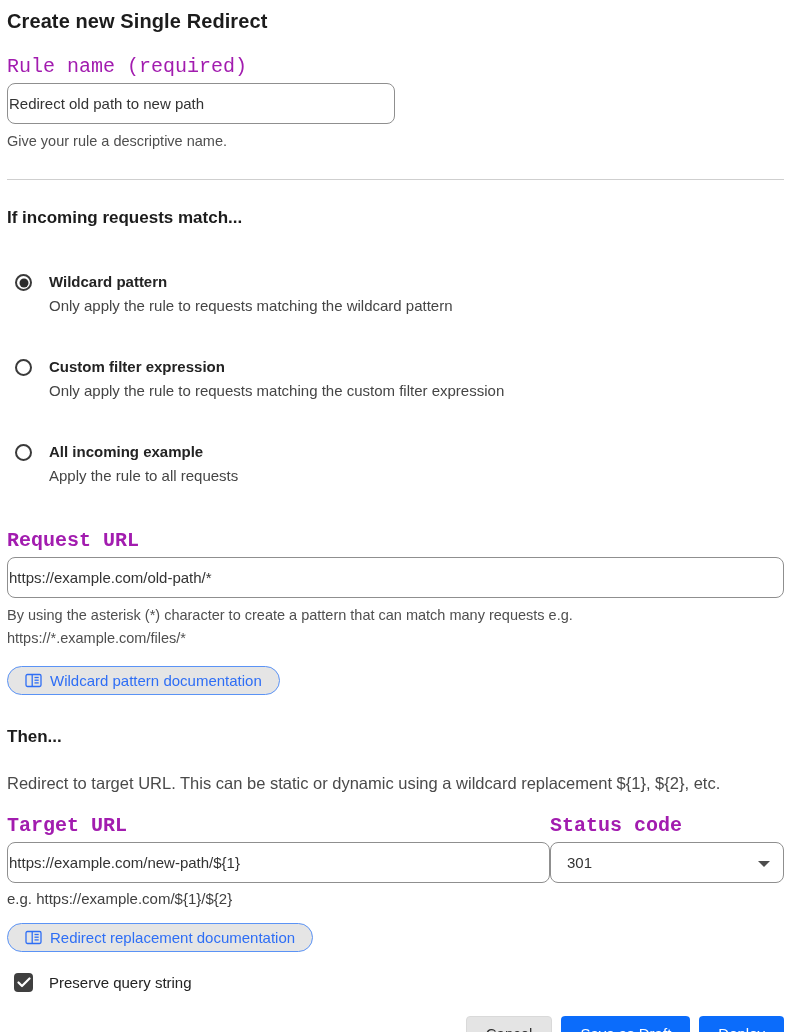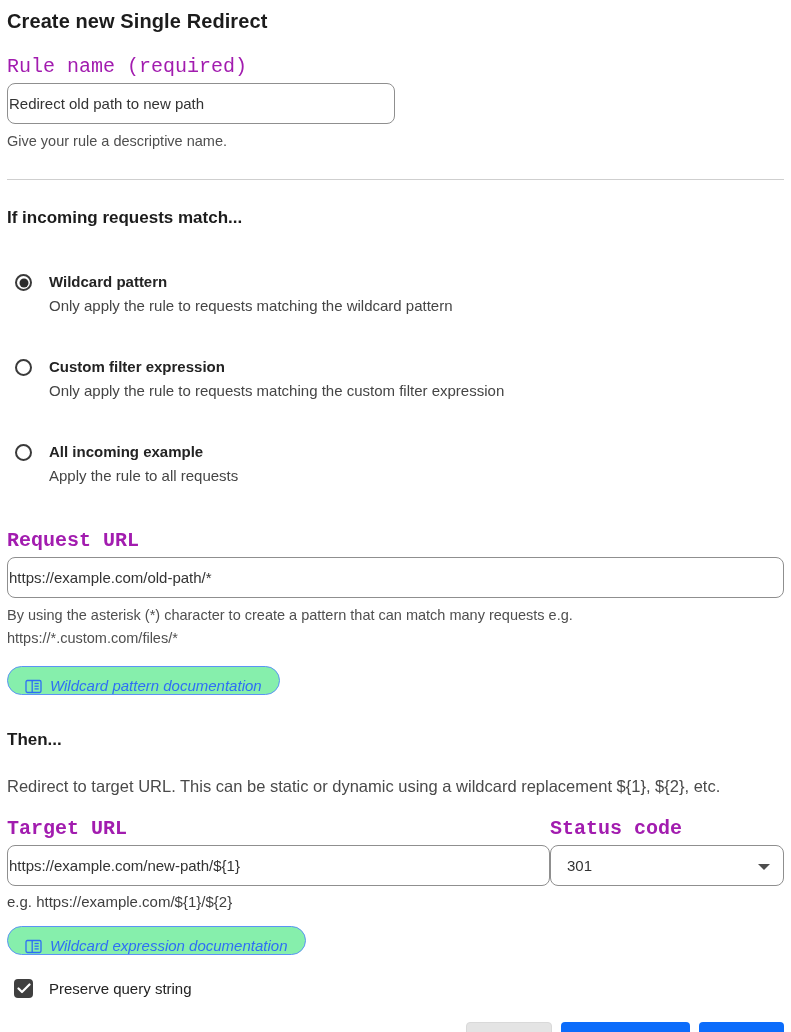--- a/index.html
+++ b/index.html
@@ -95,32 +95,31 @@
   .radio-desc {
     margin-top: 3px;
     font-size: 15px;
     line-height: 22px;
     color: #454545;
   }
   .request-url-label { margin-top: 44px; }
   .doc-button {
     margin-top: 16px;
     display: inline-flex;
-    align-items: flex-end;
+    align-items: center;
     gap: 8px;
     height: 29px;
     padding: 0 17px;
-    background: #86efac;
+    background: #e5e5e5;
     border: 1px solid #5b93f5;
     border-radius: 15px;
     color: #2e6ef5;
     font-family: "Liberation Sans", "DejaVu Sans", sans-serif;
     font-size: 15px;
     cursor: pointer;
-    font-style: italic;
   }
   .doc-button svg { display: block; }
   .then-heading { margin-top: 31px; }
   .then-desc {
     margin-top: 24px;
     font-size: 16.5px;
     line-height: 23px;
     color: #4a4a4a;
   }
   .target-row {
@@ -232,21 +231,21 @@
       <div class="radio-desc">Apply the rule to all requests</div>
     </span>
   </div>
 
 </div>
 
 <label class="field-label semibold request-url-label">Request URL</label>
 <input class="text-input" type="text" value="https://example.com/old-path/*" style="">
 <div class="help-text">
   <div>By using the asterisk (*) character to create a pattern that can match many requests e.g.</div>
-  <div>https://*.custom.com/files/*</div>
+  <div>https://*.example.com/files/*</div>
 </div>
 
 <button class="doc-button">
   <span>
     <svg width="17" height="15" viewBox="0 0 17 15" fill="none" stroke="#2e6ef5" stroke-width="1.3">
       <rect x="1" y="1.5" width="15" height="12" rx="1.4"></rect>
       <line x1="7.2" y1="1.5" x2="7.2" y2="13.5"></line>
       <line x1="9.5" y1="4.5" x2="13.7" y2="4.5"></line>
       <line x1="9.5" y1="7.2" x2="13.7" y2="7.2"></line>
       <line x1="9.5" y1="9.9" x2="13.7" y2="9.9"></line>
@@ -280,21 +279,21 @@
 <button class="doc-button">
   <span>
     <svg width="17" height="15" viewBox="0 0 17 15" fill="none" stroke="#2e6ef5" stroke-width="1.3">
       <rect x="1" y="1.5" width="15" height="12" rx="1.4"></rect>
       <line x1="7.2" y1="1.5" x2="7.2" y2="13.5"></line>
       <line x1="9.5" y1="4.5" x2="13.7" y2="4.5"></line>
       <line x1="9.5" y1="7.2" x2="13.7" y2="7.2"></line>
       <line x1="9.5" y1="9.9" x2="13.7" y2="9.9"></line>
     </svg>
   </span>
-  <span>Wildcard expression documentation</span>
+  <span>Redirect replacement documentation</span>
 </button>
 
 <div class="checkbox-row">
   <span class="checkbox-control">
     <svg width="14" height="11" viewBox="0 0 14 11" fill="none" stroke="#ffffff" stroke-width="2.2" stroke-linecap="round" stroke-linejoin="round">
       <path d="M1.5 5.5 L5 9 L12.5 1.5"></path>
     </svg>
   </span>
   <span class="checkbox-label">Preserve query string</span>
 </div>

